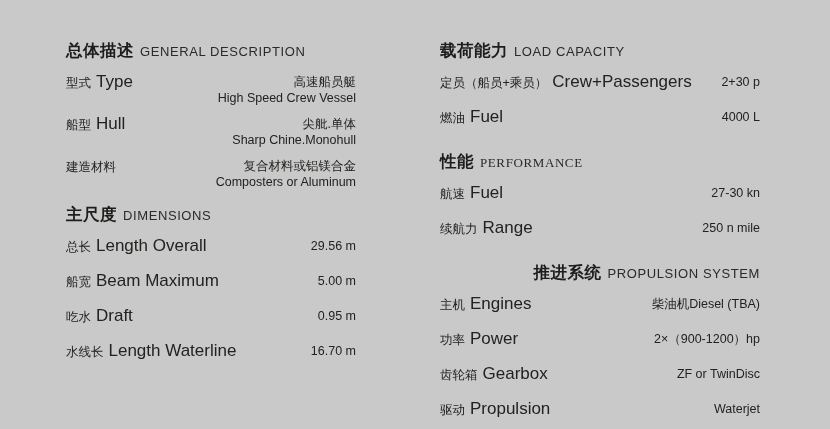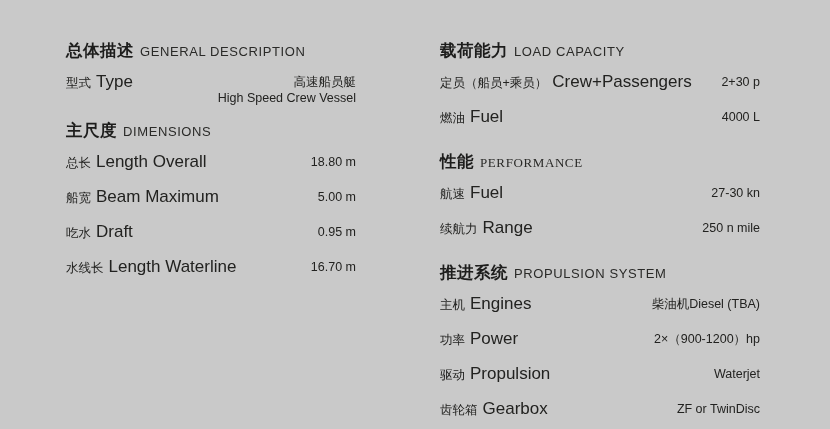--- a/index.html
+++ b/index.html
@@ -84,21 +84,21 @@
   }
   
   .col-left .row { padding-right: 0; }
   .col-left .value { right: 0; }
 
   .desc-row { margin-bottom: 20px; }
   .desc-row .value { top: 0; }
 
   .dim-title { margin-top: 24px; }
   .right-title-2 { margin-top: 20px; font-family: Liberation Serif, serif; }
-  .right-title-3 { margin-top: 20px; }
+  .right-title-3 { margin-top: 20px; text-align: right; }
 </style>
 </head>
 <body>
 
 <div class="sheet">
 
   <div class="col col-left">
 
     <div class="section">
       <div class="section-title">
@@ -106,33 +106,47 @@
       </div>
 
       <div class="row desc-row">
         <span class="label">
           <span class="cn">型式</span><span class="en">Type</span>
         </span>
         <span class="value">高速船员艇
 High Speed Crew Vessel</span>
       </div>
 
-
+      <div class="row desc-row">
+        <span class="label">
+          <span class="cn">船型</span><span class="en">Hull</span>
+        </span>
+        <span class="value">尖舭.单体
+Sharp Chine.Monohull</span>
+      </div>
+
+      <div class="row desc-row">
+        <span class="label">
+          <span class="cn">建造材料</span><span class="en"></span>
+        </span>
+        <span class="value">复合材料或铝镁合金
+Composters or Aluminum</span>
+      </div>
     </div>
 
     <div class="section">
       <div class="section-title dim-title">
         <span class="cn">主尺度</span><span class="en">DIMENSIONS</span>
       </div>
 
       <div class="row">
         <span class="label">
           <span class="cn">总长</span><span class="en">Length Overall</span>
         </span>
-        <span class="value">18.80 m</span>
+        <span class="value">29.56 m</span>
       </div>
 
       <div class="row">
         <span class="label">
           <span class="cn">船宽</span><span class="en">Beam  Maximum</span>
         </span>
         <span class="value">5.00 m</span>
       </div>
 
       <div class="row">
@@ -208,28 +222,28 @@
 
       <div class="row">
         <span class="label">
           <span class="cn">功率</span><span class="en">Power</span>
         </span>
         <span class="value">2×（900-1200）hp</span>
       </div>
 
       <div class="row">
         <span class="label">
+          <span class="cn">齿轮箱</span><span class="en">Gearbox</span>
+        </span>
+        <span class="value">ZF or TwinDisc</span>
+      </div>
+
+      <div class="row">
+        <span class="label">
           <span class="cn">驱动</span><span class="en">Propulsion</span>
         </span>
         <span class="value">Waterjet</span>
       </div>
-
-      <div class="row">
-        <span class="label">
-          <span class="cn">齿轮箱</span><span class="en">Gearbox</span>
-        </span>
-        <span class="value">ZF or TwinDisc</span>
-      </div>
     </div>
 
   </div>
 
 </div>
 
 </body></html>

